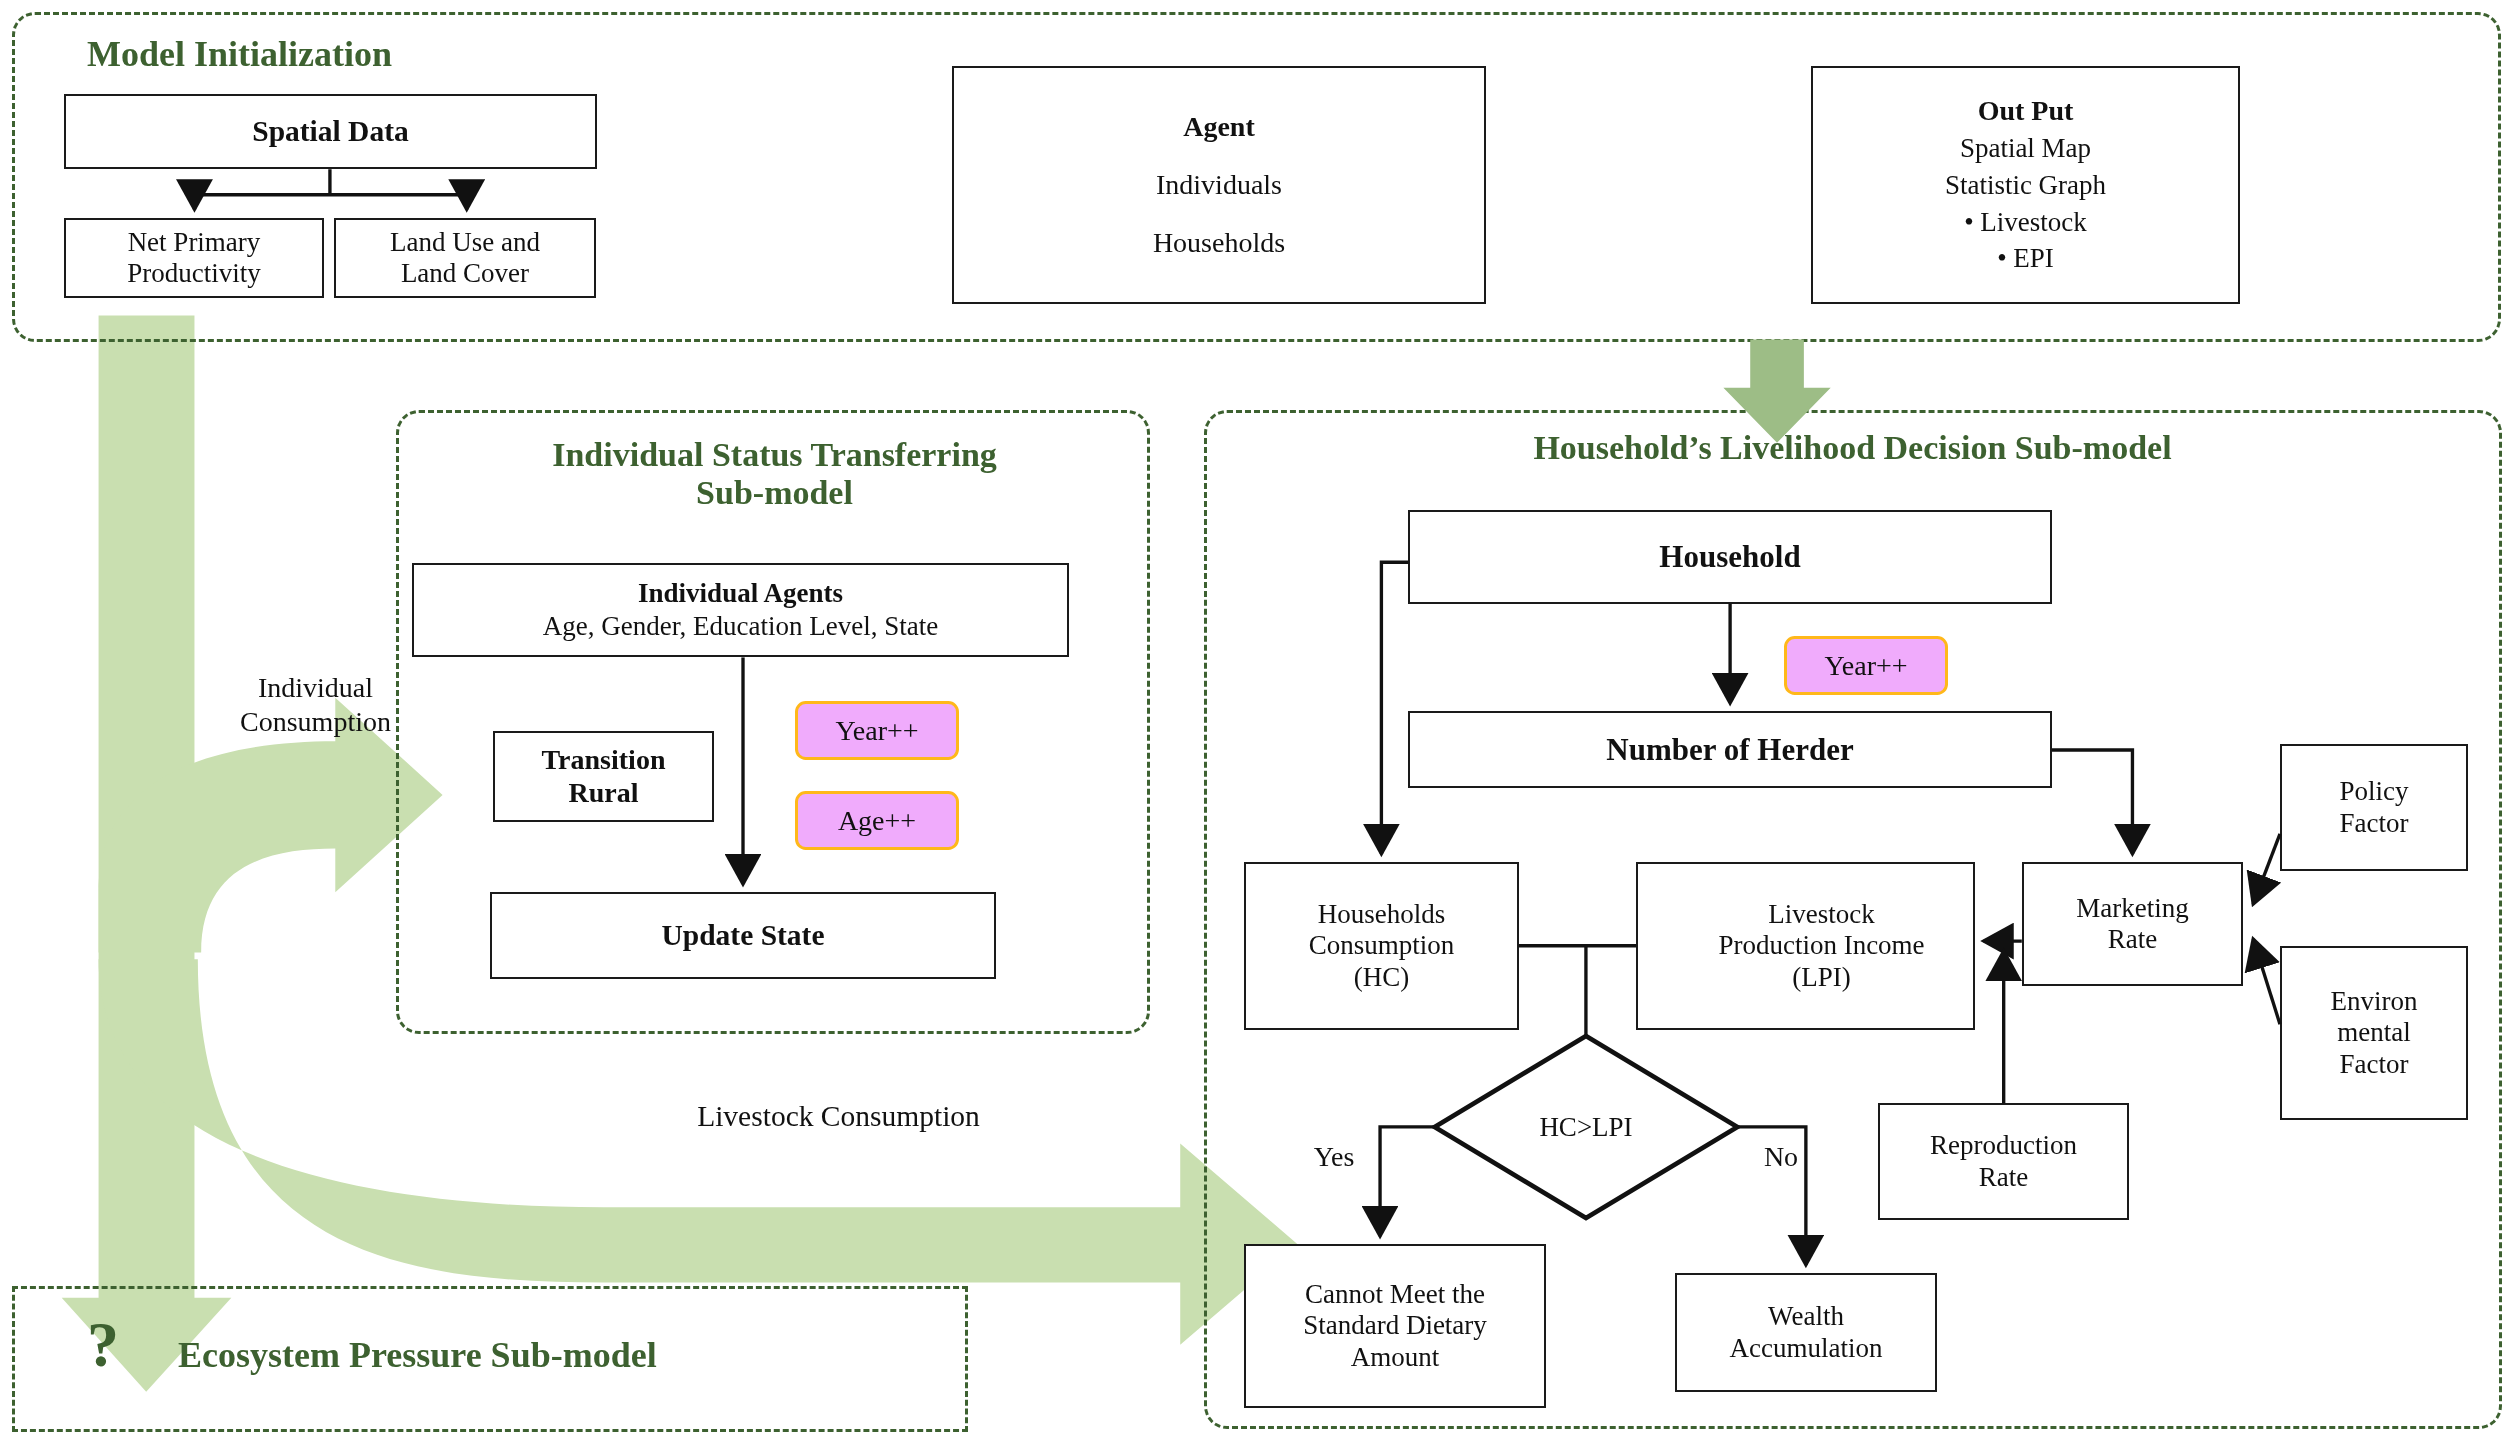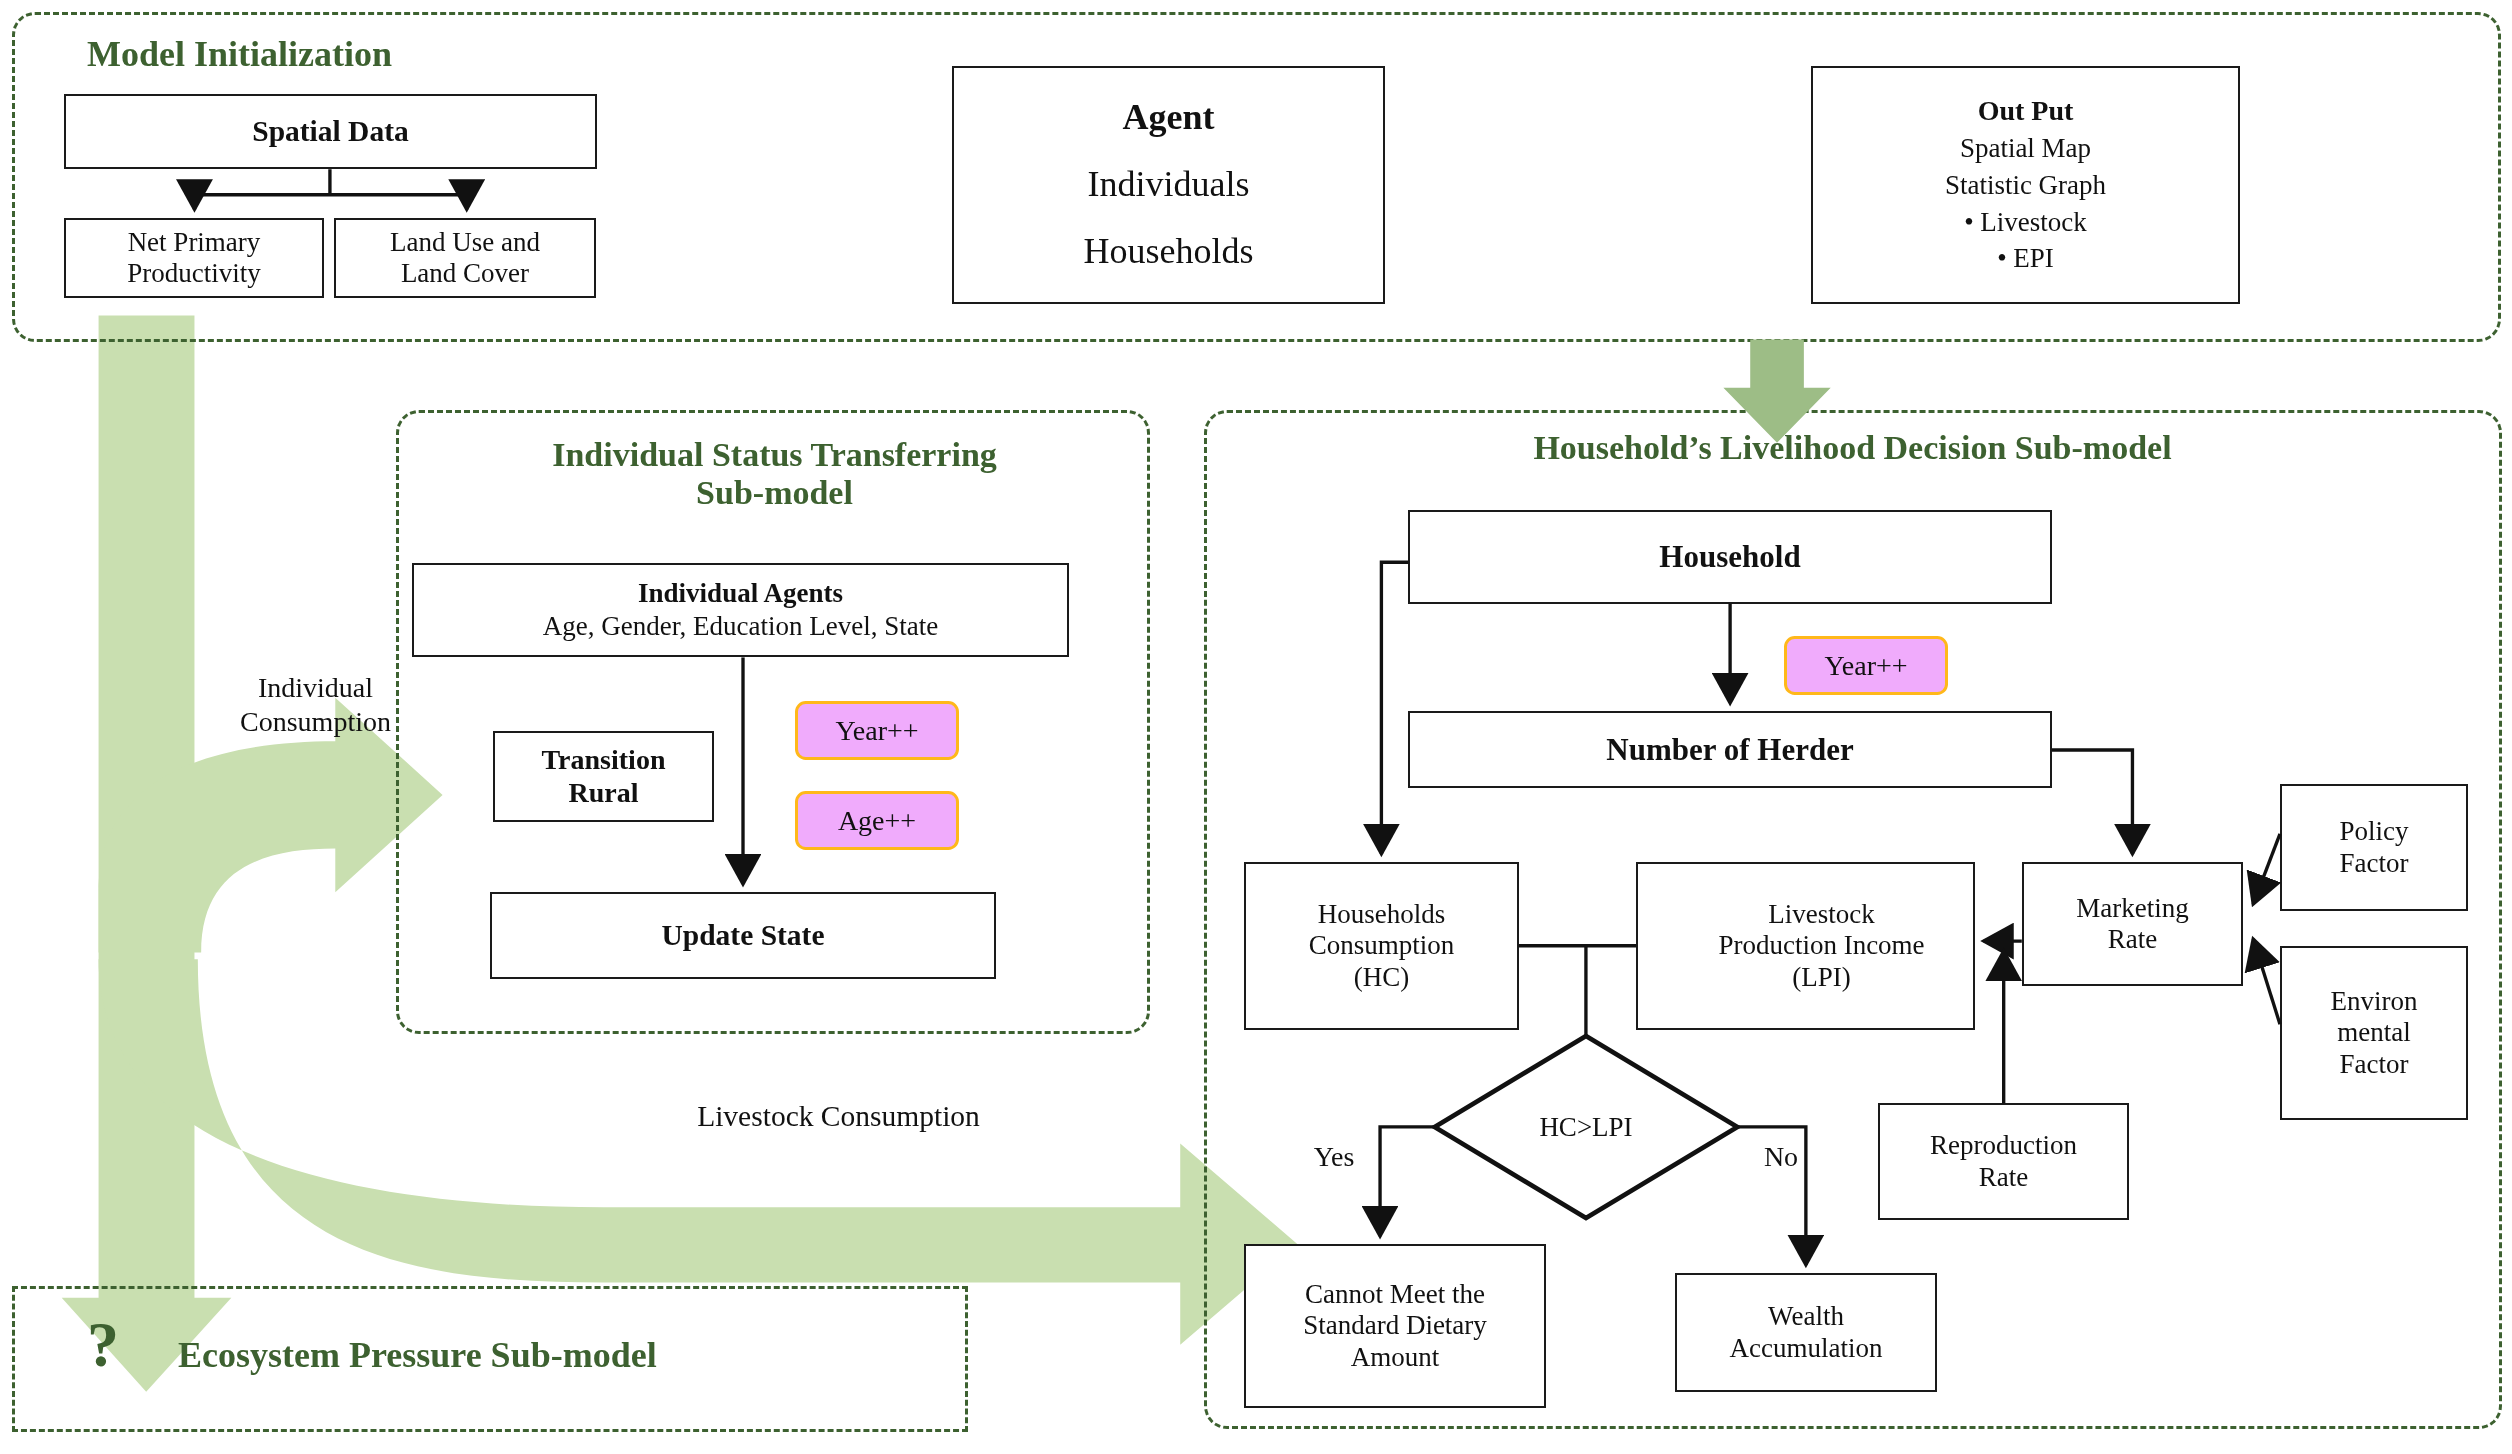--- a/index.html
+++ b/index.html
@@ -79,21 +79,21 @@
   <div class="sect-title" style="left:178px;top:1335px;width:604px;font-size:36px;text-align:left;">Ecosystem Pressure Sub-model</div>
 
   <div class="box b" style="left:64px;top:94px;width:533px;height:75px;font-size:29.5px;">Spatial Data</div>
 
   <div class="box" style="left:64px;top:218px;width:260px;height:80px;font-size:27px;white-space:pre-line;">Net Primary
 Productivity</div>
 
   <div class="box" style="left:334px;top:218px;width:262px;height:80px;font-size:27px;white-space:pre-line;">Land Use and
 Land Cover</div>
 
-  <div class="box" style="left:952px;top:66px;width:433px;height:238px;flex-direction:column;justify-content:center;gap:25.5px;font-size:36px;">
+  <div class="box" style="left:952px;top:66px;width:534px;height:238px;flex-direction:column;justify-content:center;gap:25.5px;font-size:28px;">
     <span style="font-weight:bold;">Agent</span>
     <span>Individuals</span>
     <span>Households</span>
   </div>
 
   <div class="box" style="left:1811px;top:66px;width:429px;height:238px;flex-direction:column;justify-content:center;gap:5.4px;font-size:27px;">
     <span style="font-weight:bold;font-size:28px;">Out Put</span>
     <span>Spatial Map</span>
     <span>Statistic Graph</span>
     <span>• Livestock</span>
@@ -124,21 +124,21 @@
 Consumption
 (HC)</div>
 
   <div class="box" style="left:1636px;top:862px;width:339px;height:168px;font-size:27px;white-space:pre-line;padding-left:32px;">Livestock
 Production  Income
 (LPI)</div>
 
   <div class="box" style="left:2022px;top:862px;width:221px;height:124px;font-size:27px;white-space:pre-line;">Marketing
 Rate</div>
 
-  <div class="box" style="left:2280px;top:784px;width:188px;height:127px;font-size:27px;white-space:pre-line;">Policy
+  <div class="box" style="left:2280px;top:744px;width:188px;height:127px;font-size:27px;white-space:pre-line;">Policy
 Factor</div>
 
   <div class="box" style="left:2280px;top:946px;width:188px;height:174px;font-size:27px;white-space:pre-line;">Environ
 mental
 Factor</div>
 
   <div class="box" style="left:1878px;top:1103px;width:251px;height:117px;font-size:27px;white-space:pre-line;">Reproduction
 Rate</div>
 
   <div class="box" style="left:1244px;top:1244px;width:302px;height:164px;font-size:27px;white-space:pre-line;">Cannot Meet the

